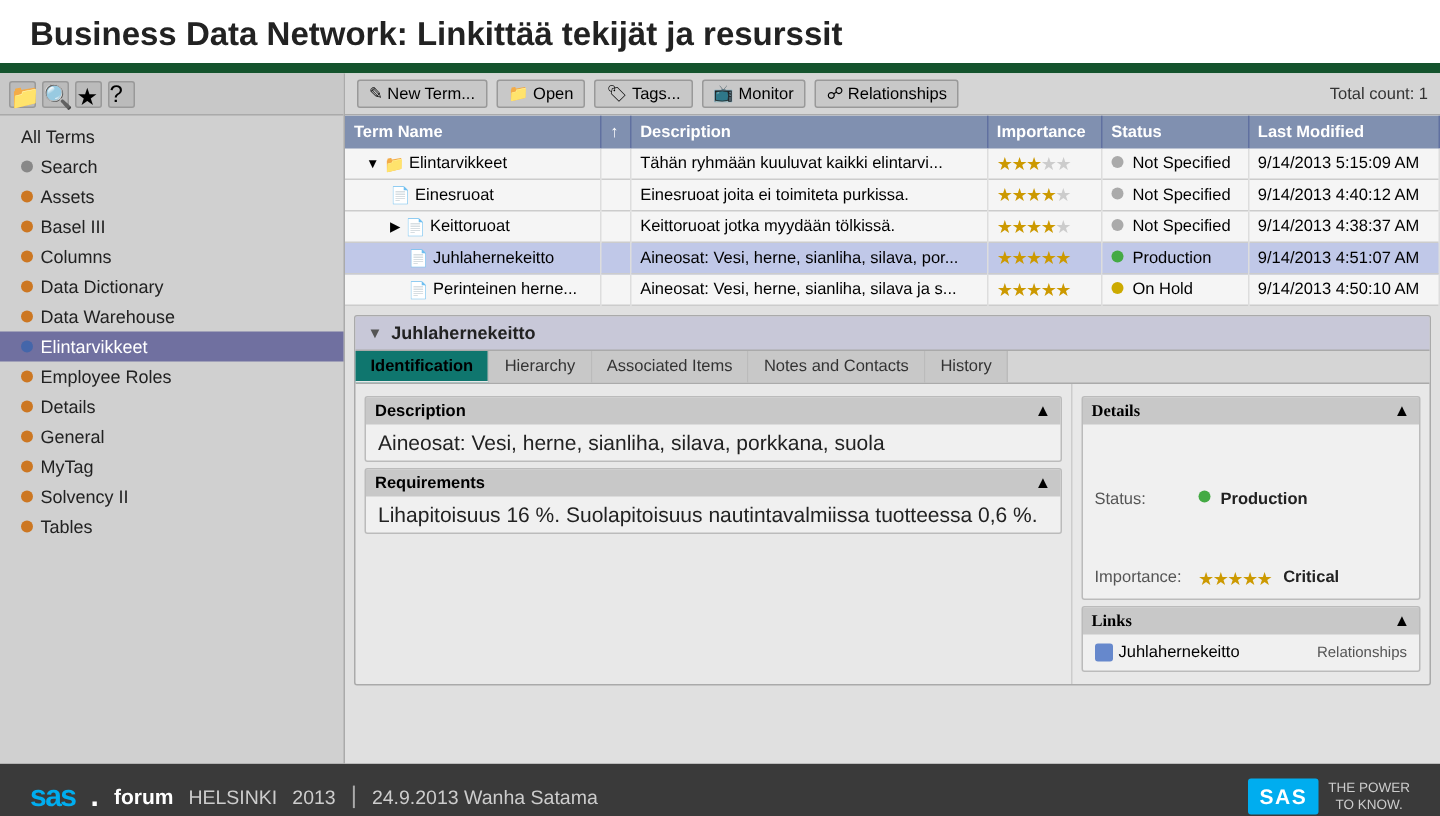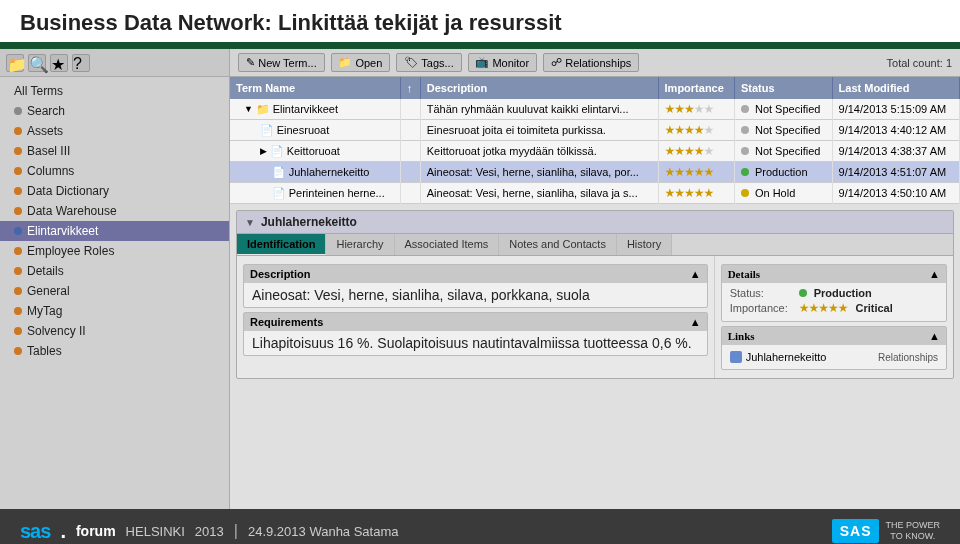--- a/index.html
+++ b/index.html
@@ -249,23 +249,24 @@
       display: flex;
       justify-content: space-between;
       font-family: Liberation Serif, serif;
     }
     .detail-right-section-body {
       padding: 4px 8px;
       font-size: 11px;
     }
     .detail-field {
       display: flex;
-      align-items: center;
+      align-items: flex-start;
       gap: 4px;
       margin-bottom: 2px;
+      margin-top: 40px;
     }
     .detail-field-label { color: #555; min-width: 65px; }
     .detail-field-value { color: #222; font-weight: bold; }
 
     .link-item {
       display: flex;
       align-items: center;
       gap: 4px;
       font-size: 11px;
       padding: 2px 0;

